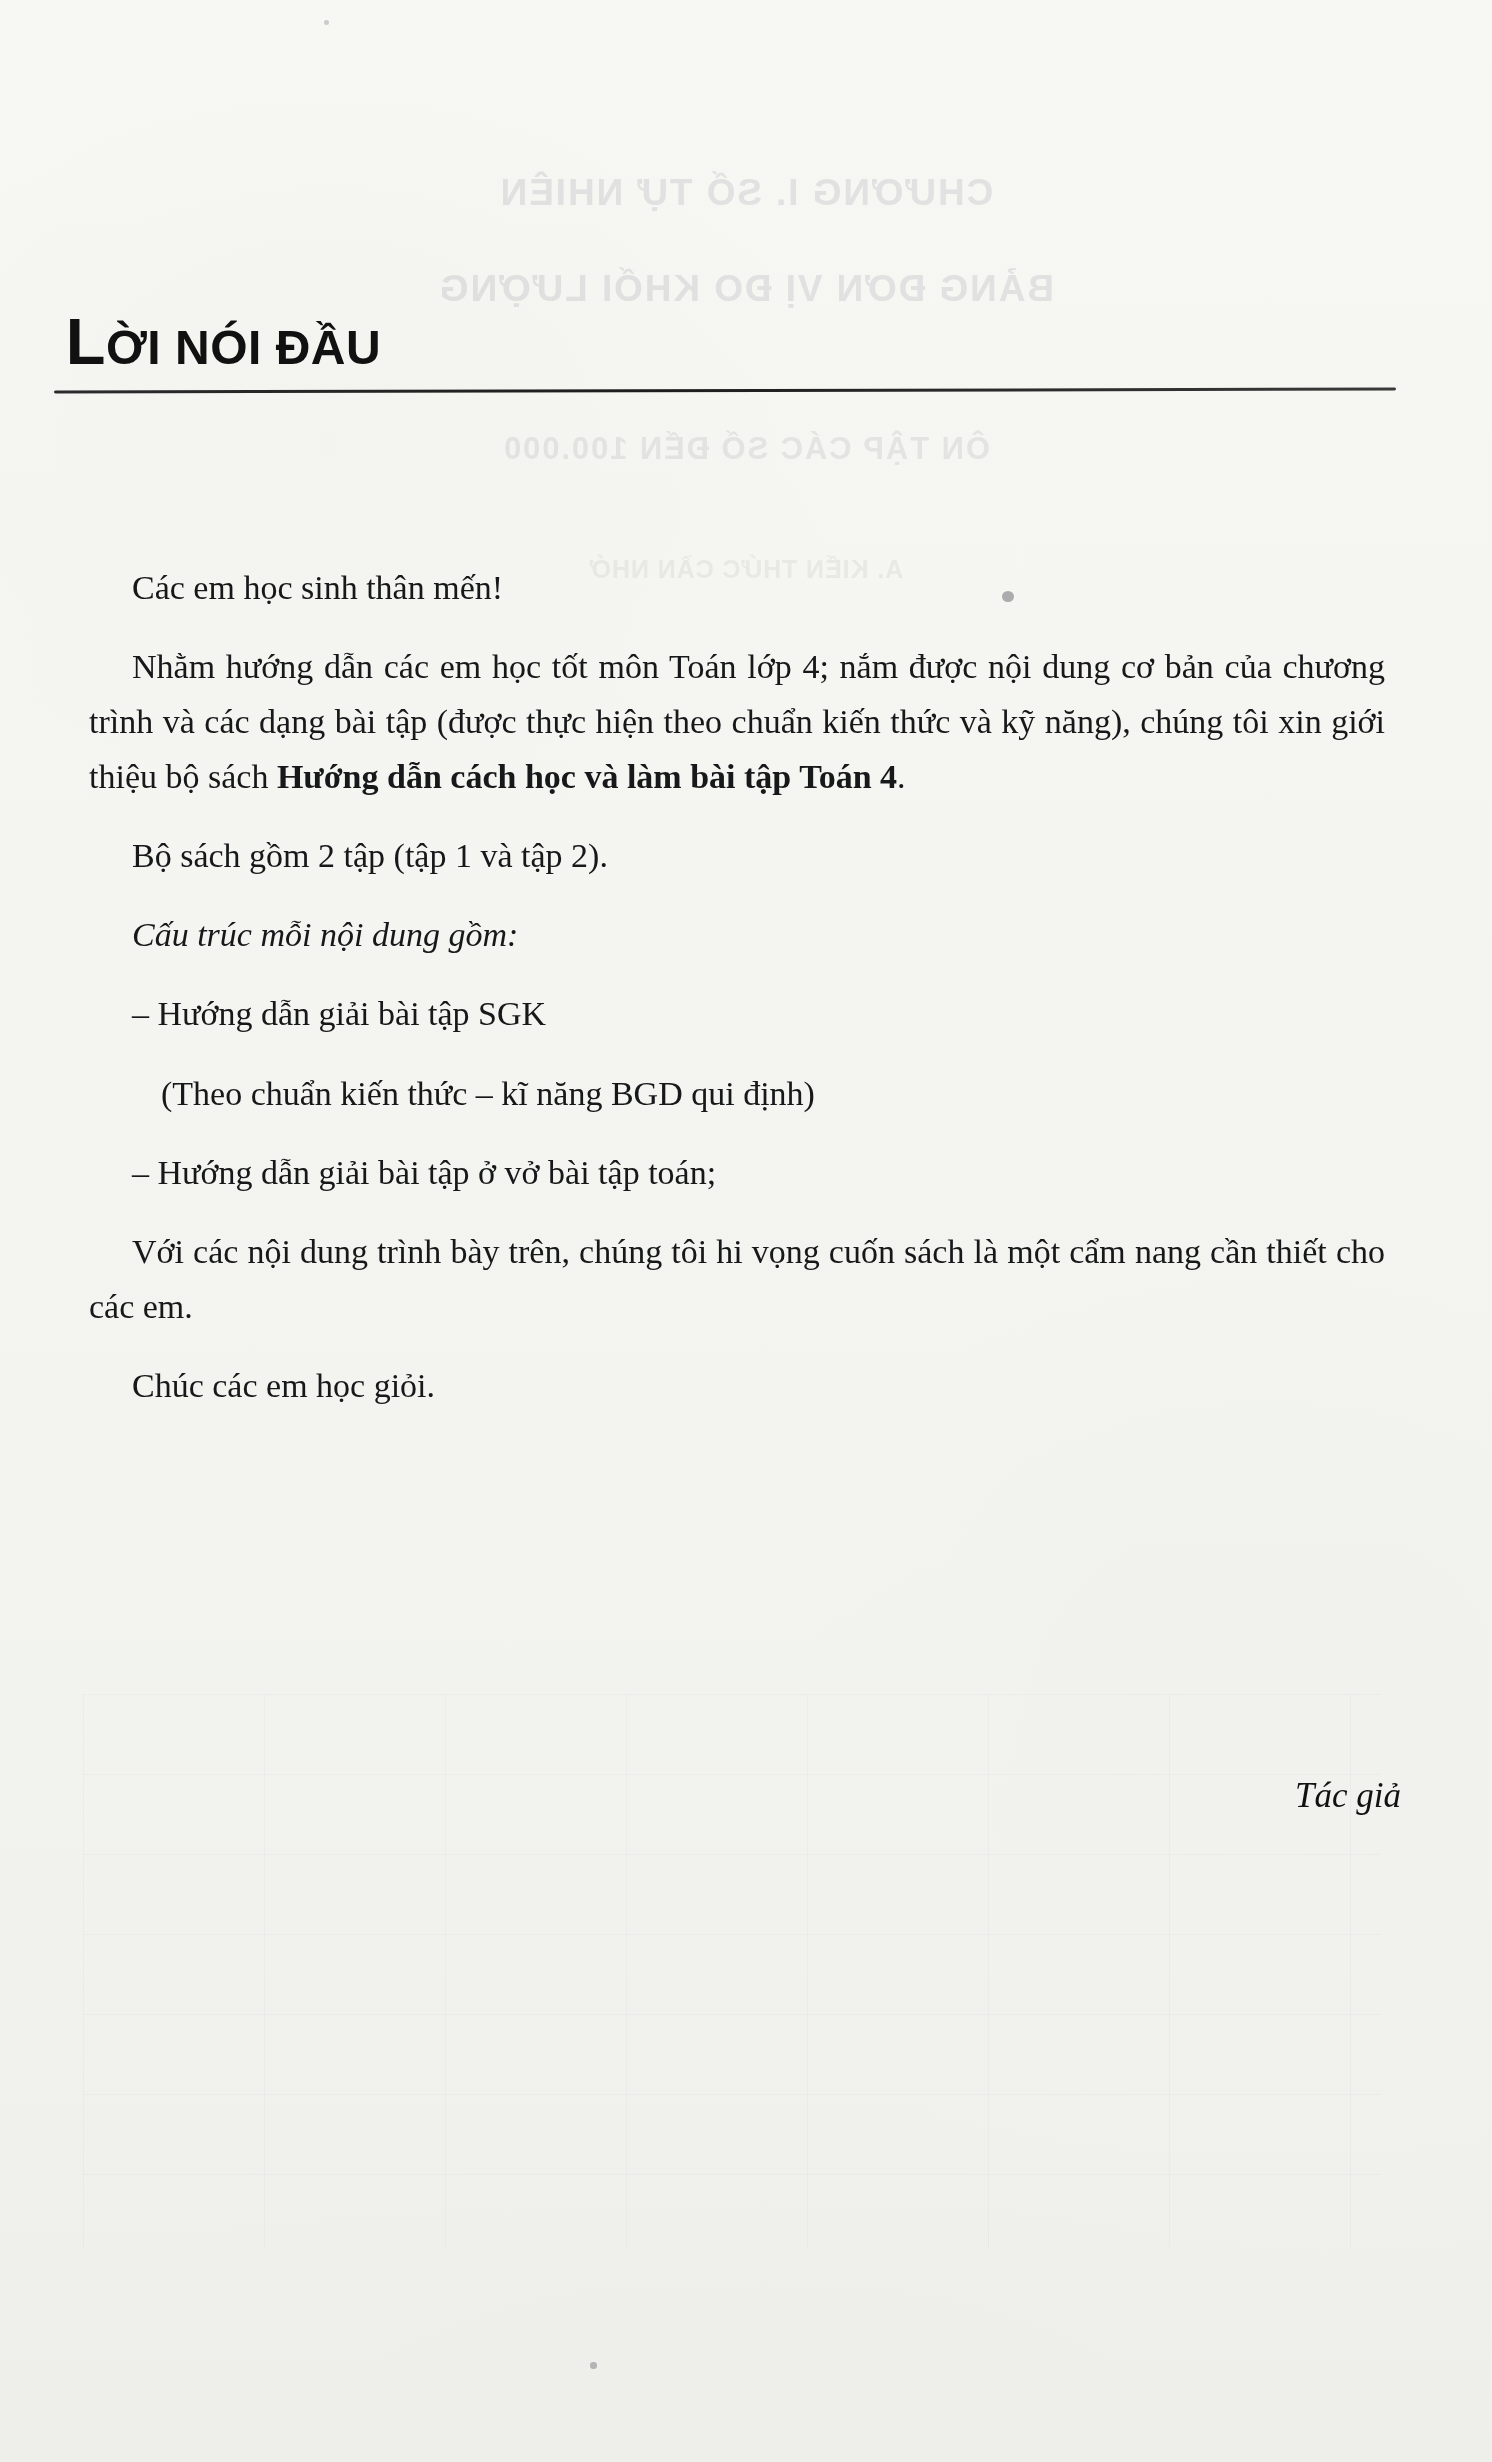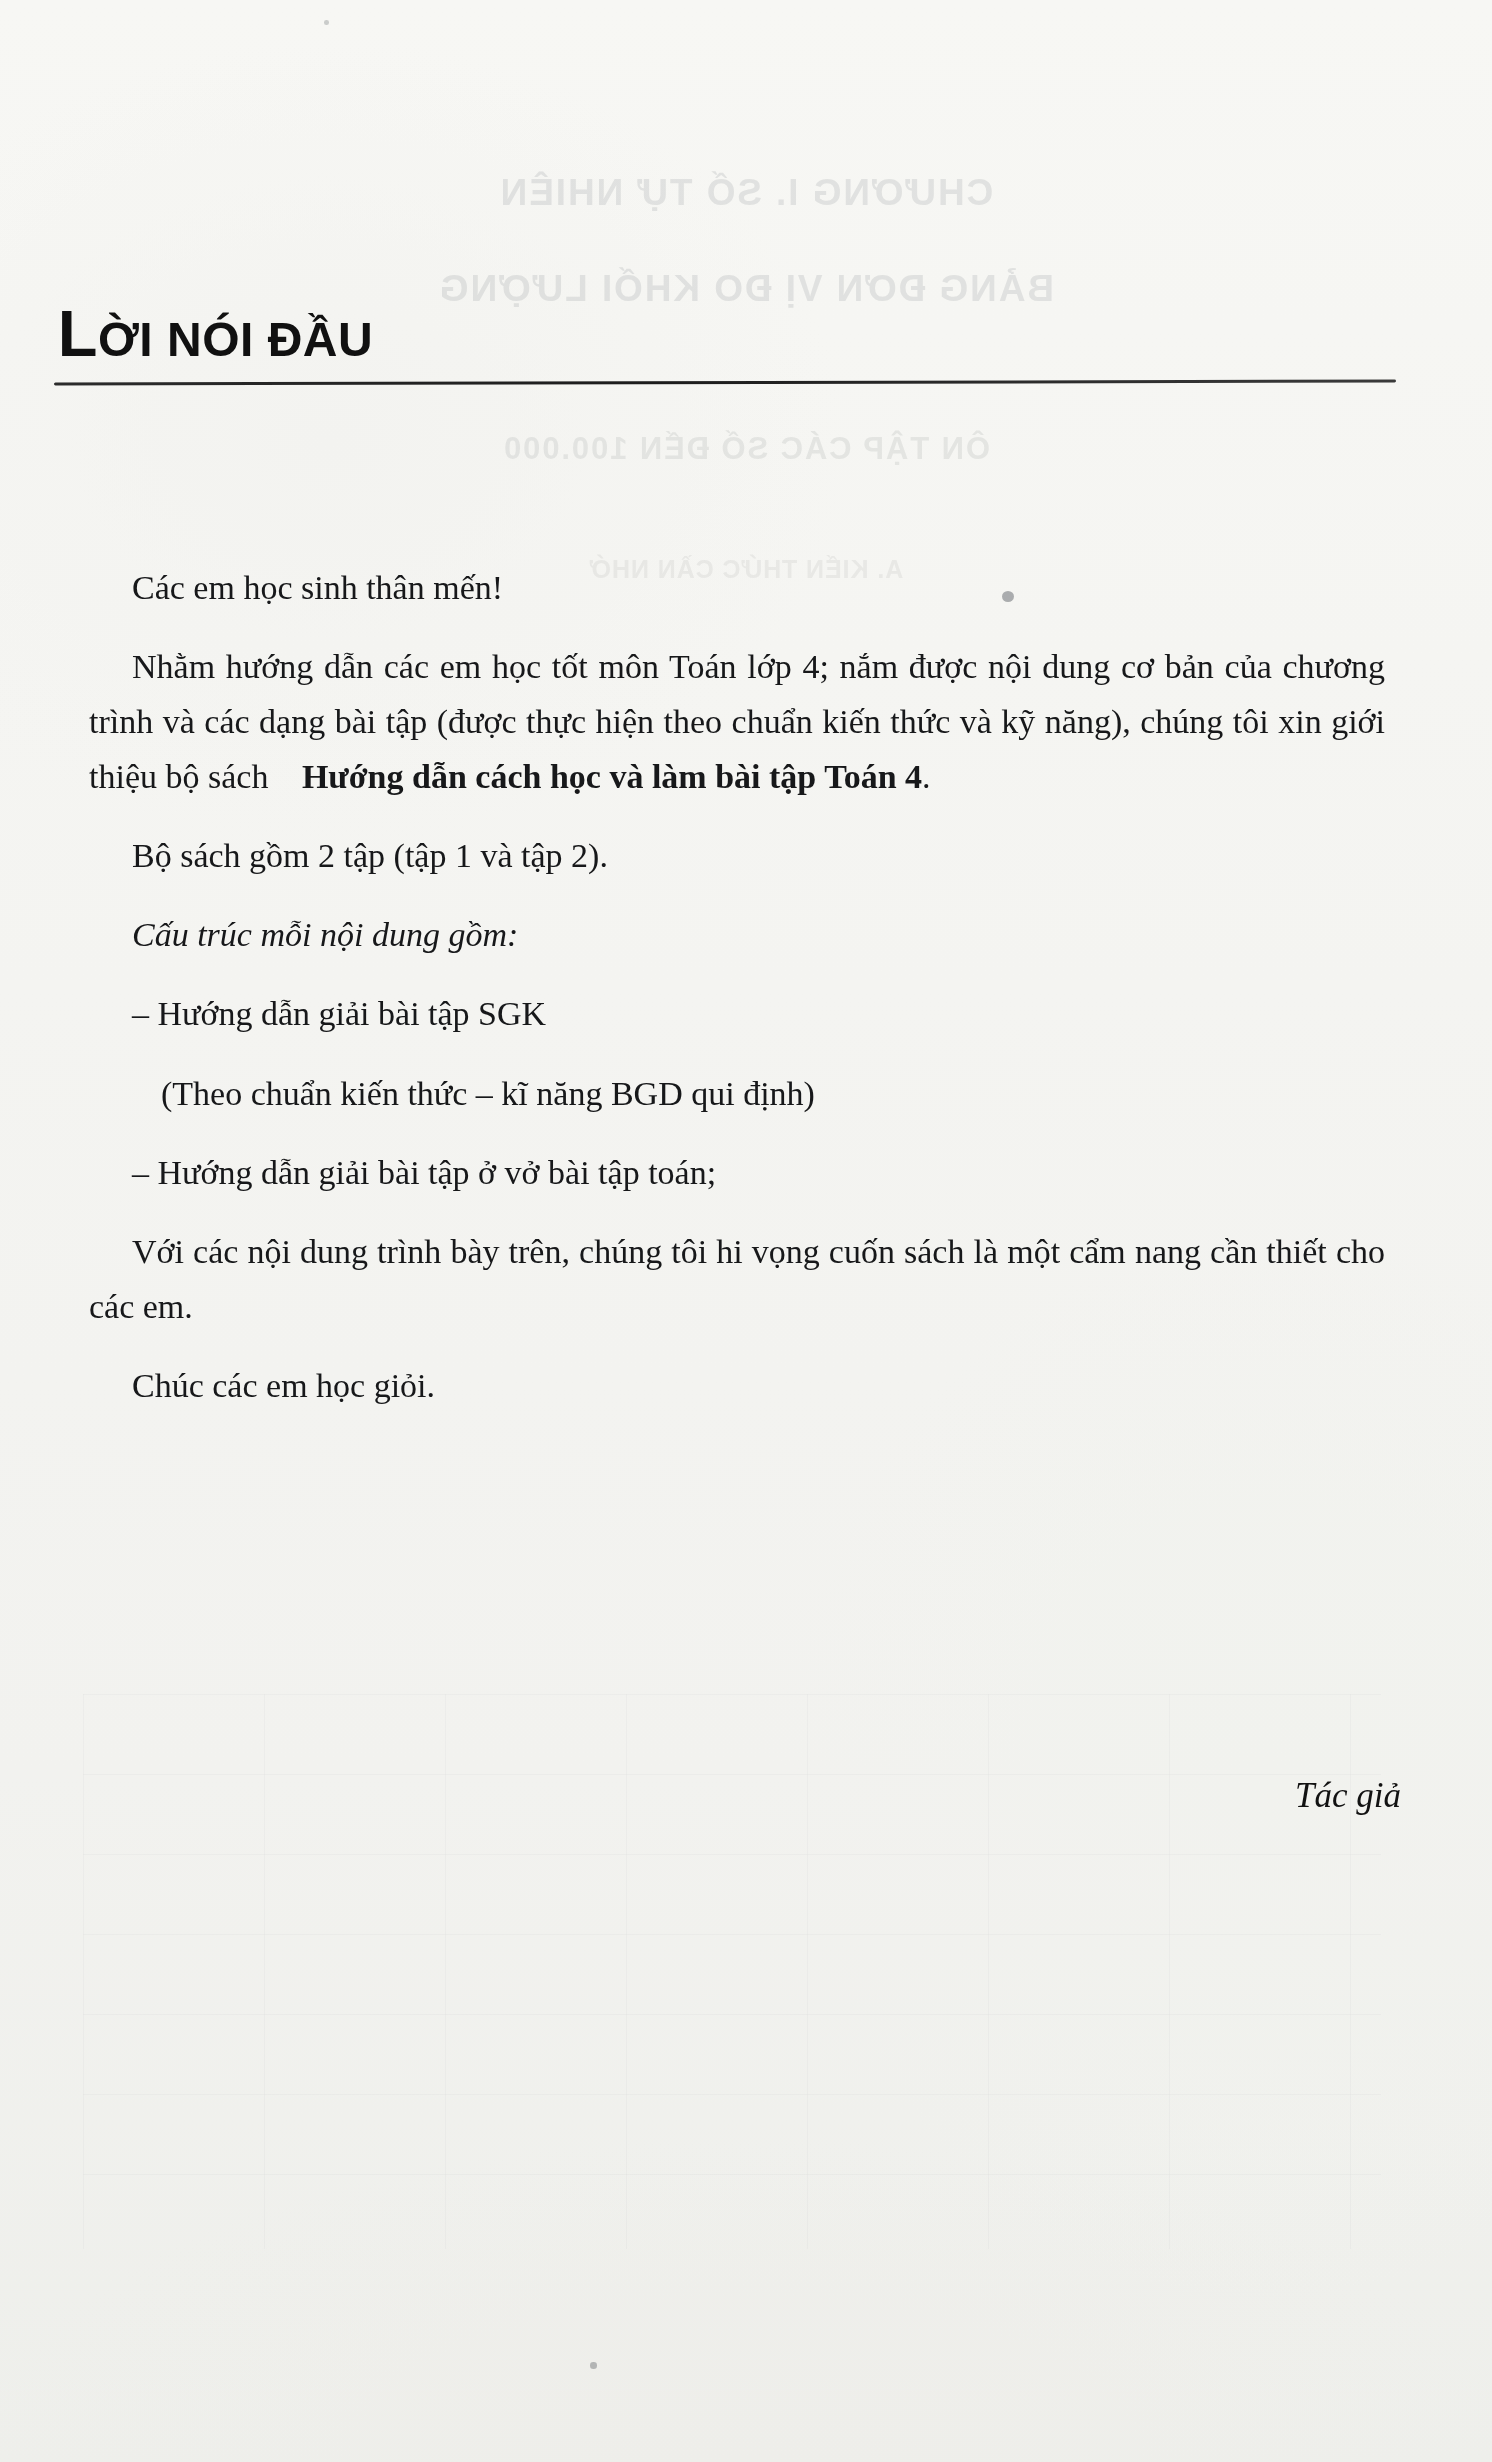--- a/index.html
+++ b/index.html
@@ -82,21 +82,21 @@
     top: 305px;
     width: 1363px;
   }
   .doc-title {
     font-family: "Liberation Sans", sans-serif;
     font-weight: 700;
     font-size: 48px;
     letter-spacing: 0.5px;
     color: #111;
     line-height: 1.0;
-    margin: 0;
+    margin: 8px;
     padding-left: 3.7px;
   }
   .doc-title .cap {
     font-size: 65px;
     line-height: 0.9;
   }
   .rule {
     margin-top: 16.7px;
     height: 2.8px;
     width: 1342px;
@@ -119,21 +119,20 @@
   }
   .p-indent {
     text-indent: 43px;
     text-align: justify;
   }
   .p-plain {
     text-indent: 43px;
   }
   .bold {
     font-weight: 700;
-    margin-left: 25px;
   }
   .italic {
     font-style: italic;
   }
   .item {
     text-indent: 43px;
     margin-bottom: 24px;
   }
   .sub-note {
     text-indent: 72px;

